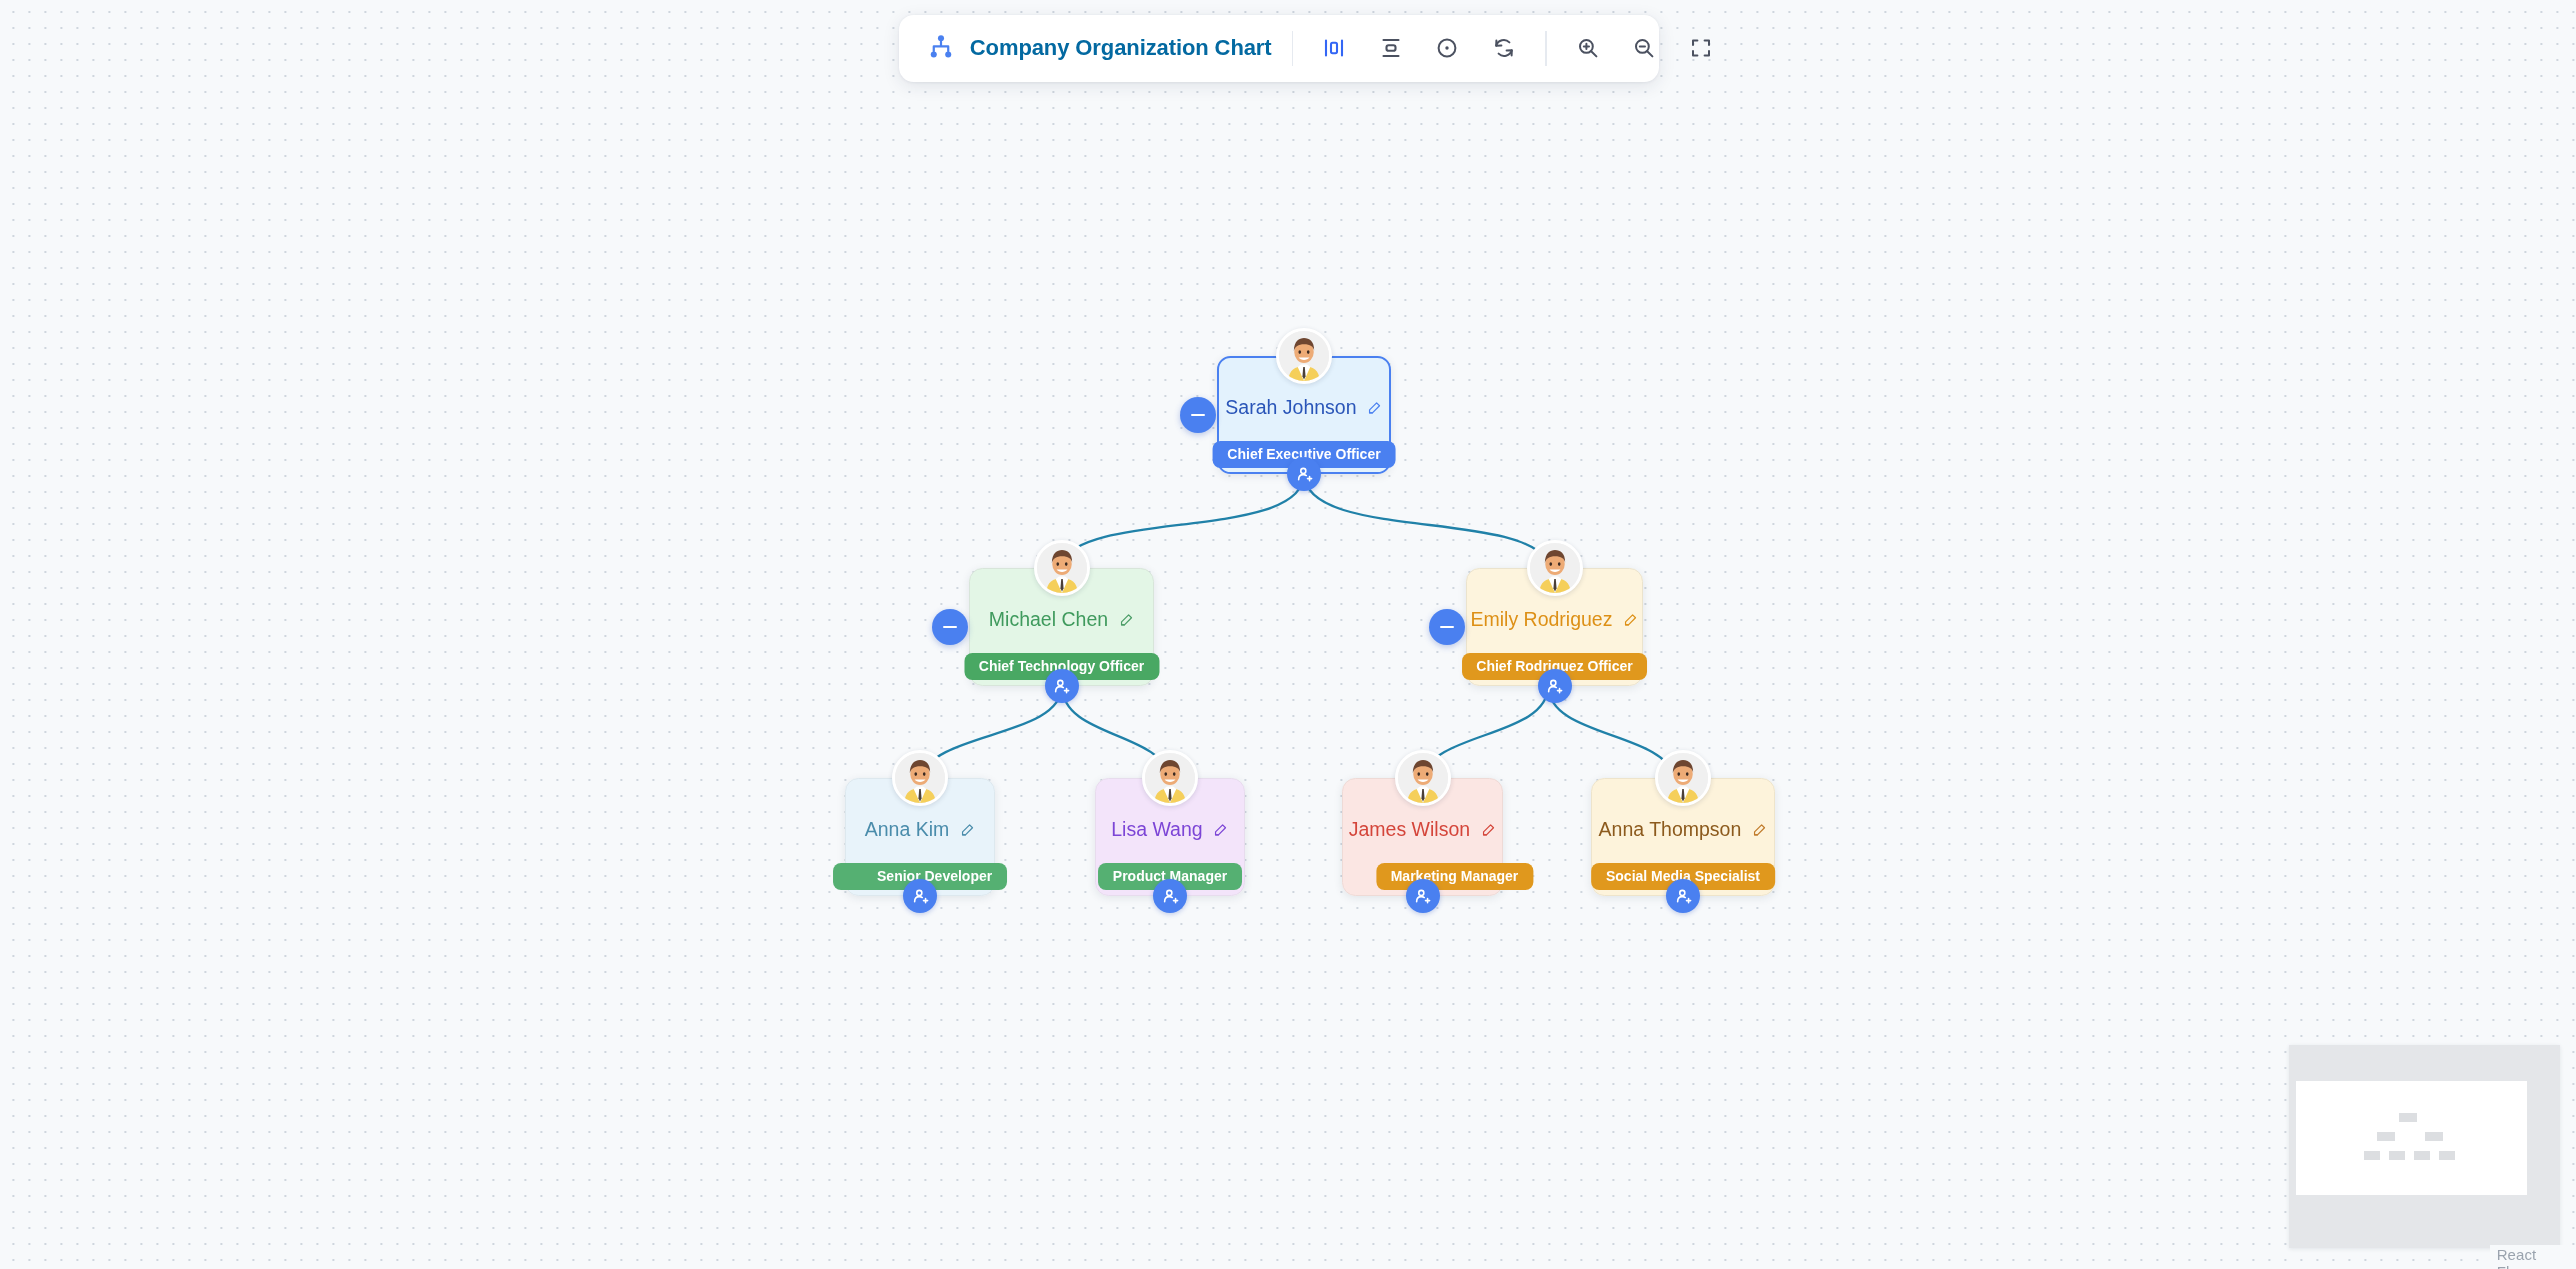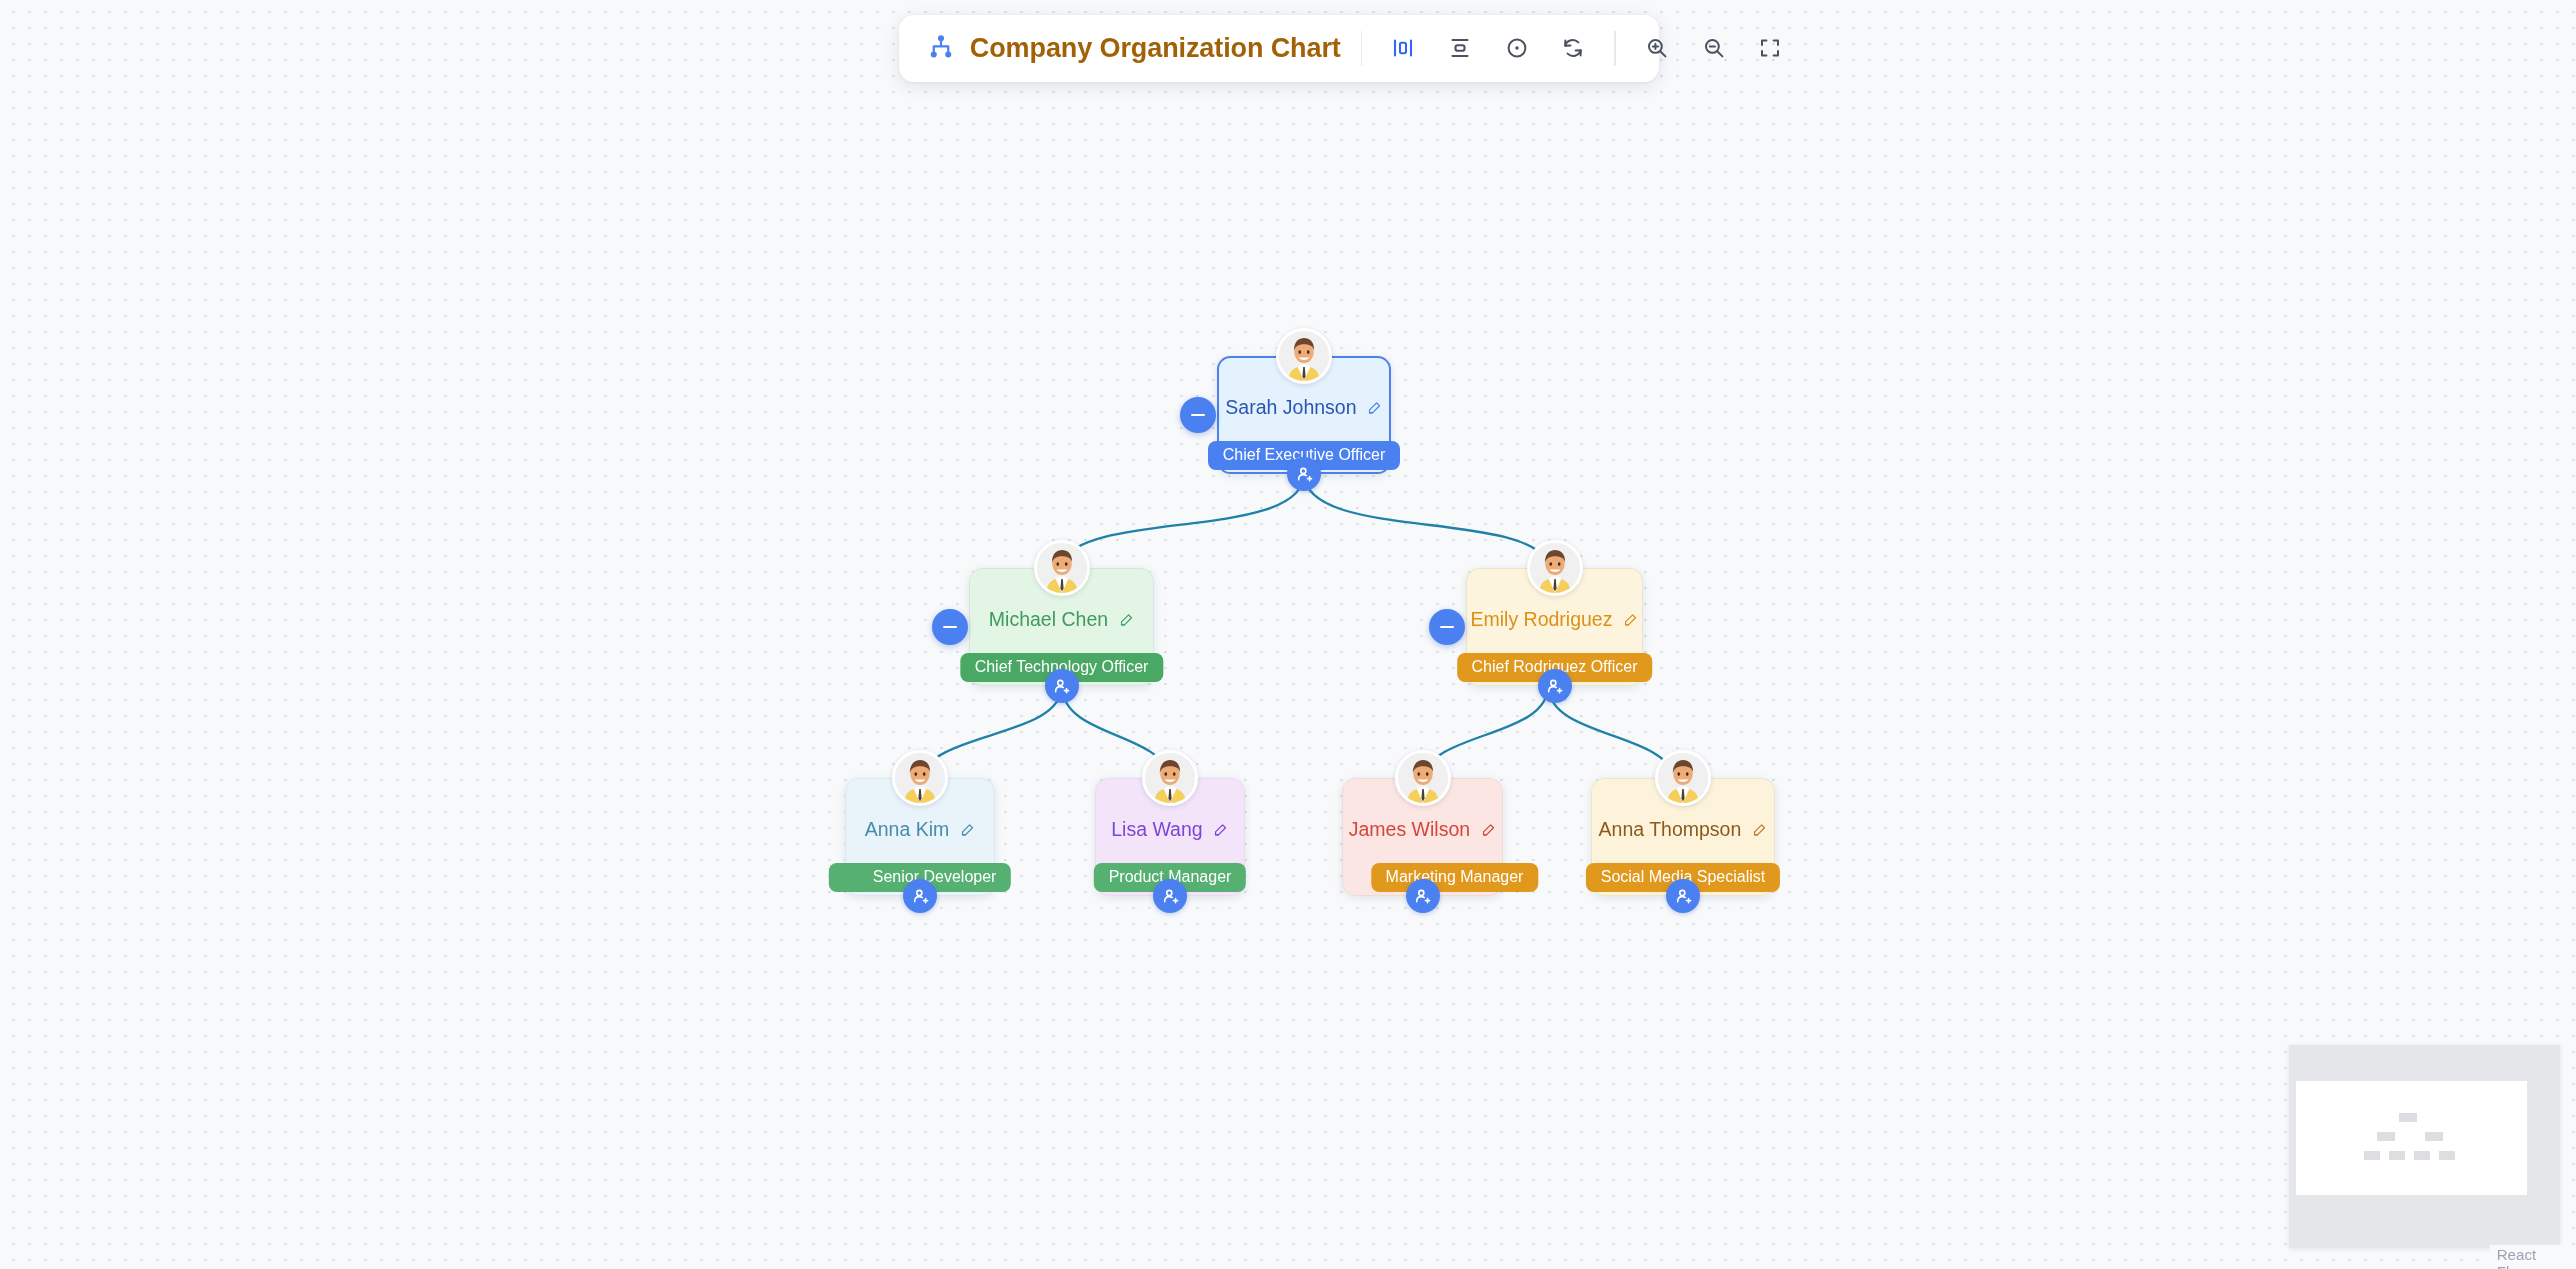--- a/index.html
+++ b/index.html
@@ -35,23 +35,23 @@
     align-items: center;
     padding: 0 28px;
     gap: 0;
   }
   #toolbar .brand {
     display: flex;
     align-items: center;
     gap: 14.8px;
   }
   #toolbar .brand-title {
-    font-size: 27px;
+    font-size: 22px;
     font-weight: bold;
-    color: #a16207;
+    color: #0369a1;
     white-space: nowrap;
     letter-spacing: -0.1px;
   }
   .tb-divider {
     width: 1.3px;
     height: 35px;
     background: #e6eaf0;
     margin: 0 20px;
     flex: none;
   }
@@ -117,22 +117,22 @@
   .edit-icon svg { display: block; }
 
   .node-badge {
     position: absolute;
     left: 50%;
     transform: translateX(-50%);
     top: 85px;
     padding: 5.4px 14.8px;
     border-radius: 8px;
     color: #ffffff;
-    font-size: 16px;
-    font-weight: normal;
+    font-size: 14px;
+    font-weight: bold;
     white-space: nowrap;
     line-height: 1.15;
   }
 
   .collapse-btn {
     position: absolute;
     left: -37px;
     top: 50%;
     transform: translateY(-50%);
     width: 36px;

